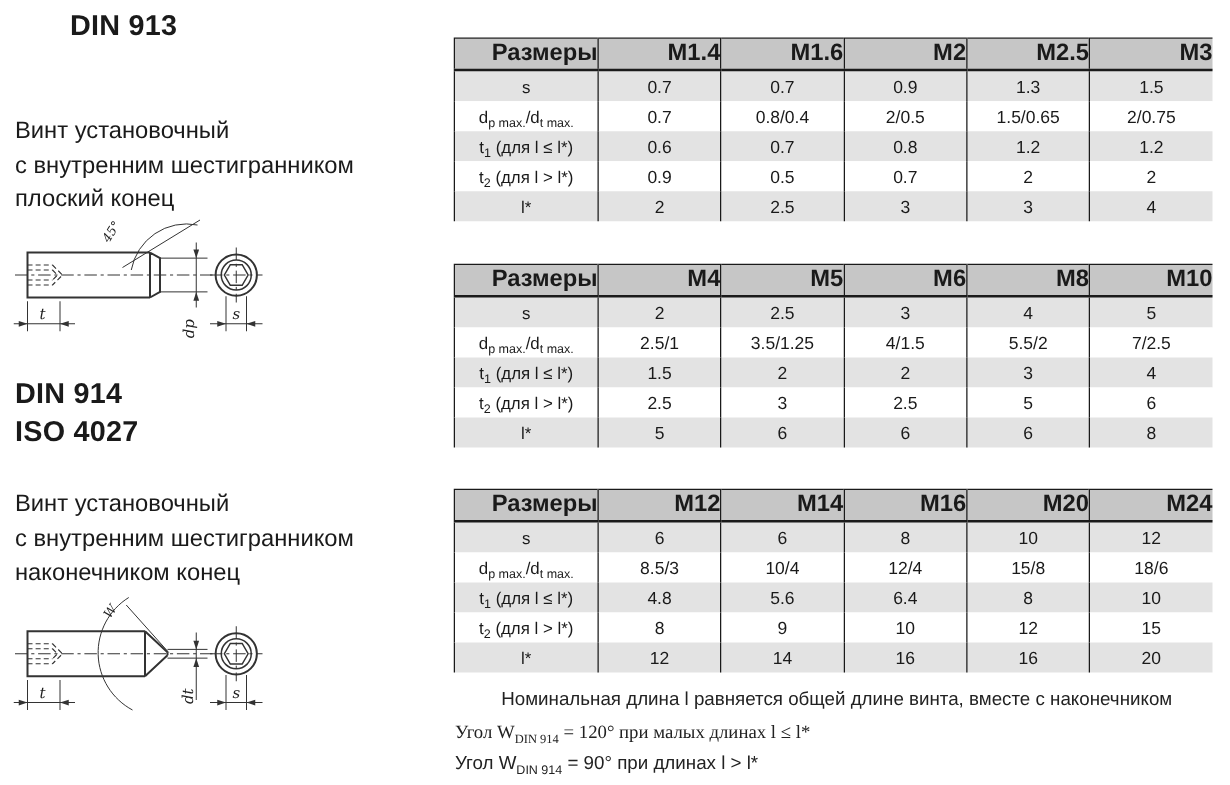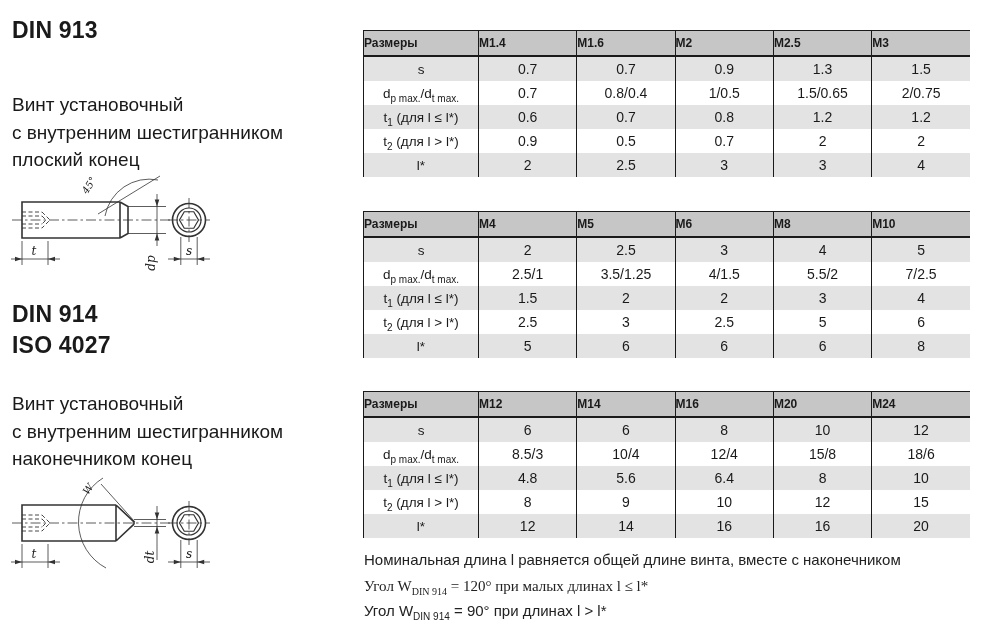--- a/index.html
+++ b/index.html
@@ -11,21 +11,21 @@
     --stroke:#333333;
   }
   html,body{margin:0;padding:0;}
   body{
     width:984px;height:628px;position:relative;overflow:hidden;
     background:#fff;color:var(--text);
     font-family:"Liberation Sans", sans-serif;
   }
   
   .std-block{position:absolute;left:12px;font-weight:bold;font-size:23px;line-height:31px;letter-spacing:.2px;}
-  #std1{top:15px;}
+  #std1{top:5px;margin-left:44px;}
   #std2{top:299px;}
   .desc-block{position:absolute;left:12px;font-size:19px;line-height:27.5px;}
   #desc1{top:91px;}
   #desc2{top:390px;}
   .drawing{position:absolute;left:8px;}
   #drawing1{top:167px;}
   #drawing2{top:464px;}
   .drawing path,.drawing line,.drawing polygon,.drawing circle{vector-effect:non-scaling-stroke;}
   .outline{stroke:var(--stroke);stroke-width:1.6;fill:none;stroke-linejoin:miter;}
   .thinline{stroke:var(--stroke);stroke-width:.8;fill:none;}
@@ -35,34 +35,34 @@
   .dim-label{font-family:"DejaVu Serif", serif;font-style:italic;font-size:12px;fill:#222;}
   .angle-label{font-family:"DejaVu Serif", serif;font-style:italic;font-size:10px;fill:#222;}
   
   .din-table{
     position:absolute;left:363px;width:607px;
     border-collapse:collapse;table-layout:fixed;
     border-top:1.5px solid var(--border);
   }
   #table0{top:30px;} #table1{top:211px;} #table2{top:391px;}
   .din-table th{
-    background:var(--header-bg);height:24px;font-size:12px;font-weight:bold;
+    background:var(--header-bg);height:24px;font-size:19px;font-weight:bold;
     border-left:1.4px solid var(--border);border-bottom:2.6px solid var(--border);
-    text-align:left;padding:0;
+    text-align:right;padding:0;
   }
   .din-table td{
     height:24px;font-size:14px;text-align:center;padding:0;
     border-left:1.4px solid var(--border);background:var(--row-bg);
   }
   .din-table tbody tr:nth-child(odd) td{background:var(--row-alt-bg);}
   .din-table td.row-label{font-size:13.5px;}
   .din-table sub{font-size:10px;line-height:0;}
   
   .note{position:absolute;left:364px;font-size:15px;color:#222;white-space:nowrap;}
-  #note0{top:551px;}
+  #note0{top:551px;margin-left:37px;}
   #note1{top:578px;font-family:Liberation Serif, serif;}
   #note2{top:602px;}
   .note sub{font-size:10px;line-height:0;}
 </style>
 </head>
 <body>
 
 <div class="std-block" id="std1">
   <div>DIN 913</div>
 </div>
@@ -181,21 +181,21 @@
         <td>0.7</td>
         <td>0.7</td>
         <td>0.9</td>
         <td>1.3</td>
         <td>1.5</td>
       </tr>
       <tr>
         <td class="row-label"><span>d</span><sub>p max.</sub><span>/d</span><sub>t max.</sub></td>
         <td>0.7</td>
         <td>0.8/0.4</td>
-        <td>1/0.5</td>
+        <td>2/0.5</td>
         <td>1.5/0.65</td>
         <td>2/0.75</td>
       </tr>
       <tr>
         <td class="row-label"><span>t</span><sub>1</sub><span> (для l ≤ l*)</span></td>
         <td>0.6</td>
         <td>0.7</td>
         <td>0.8</td>
         <td>1.2</td>
         <td>1.2</td>

